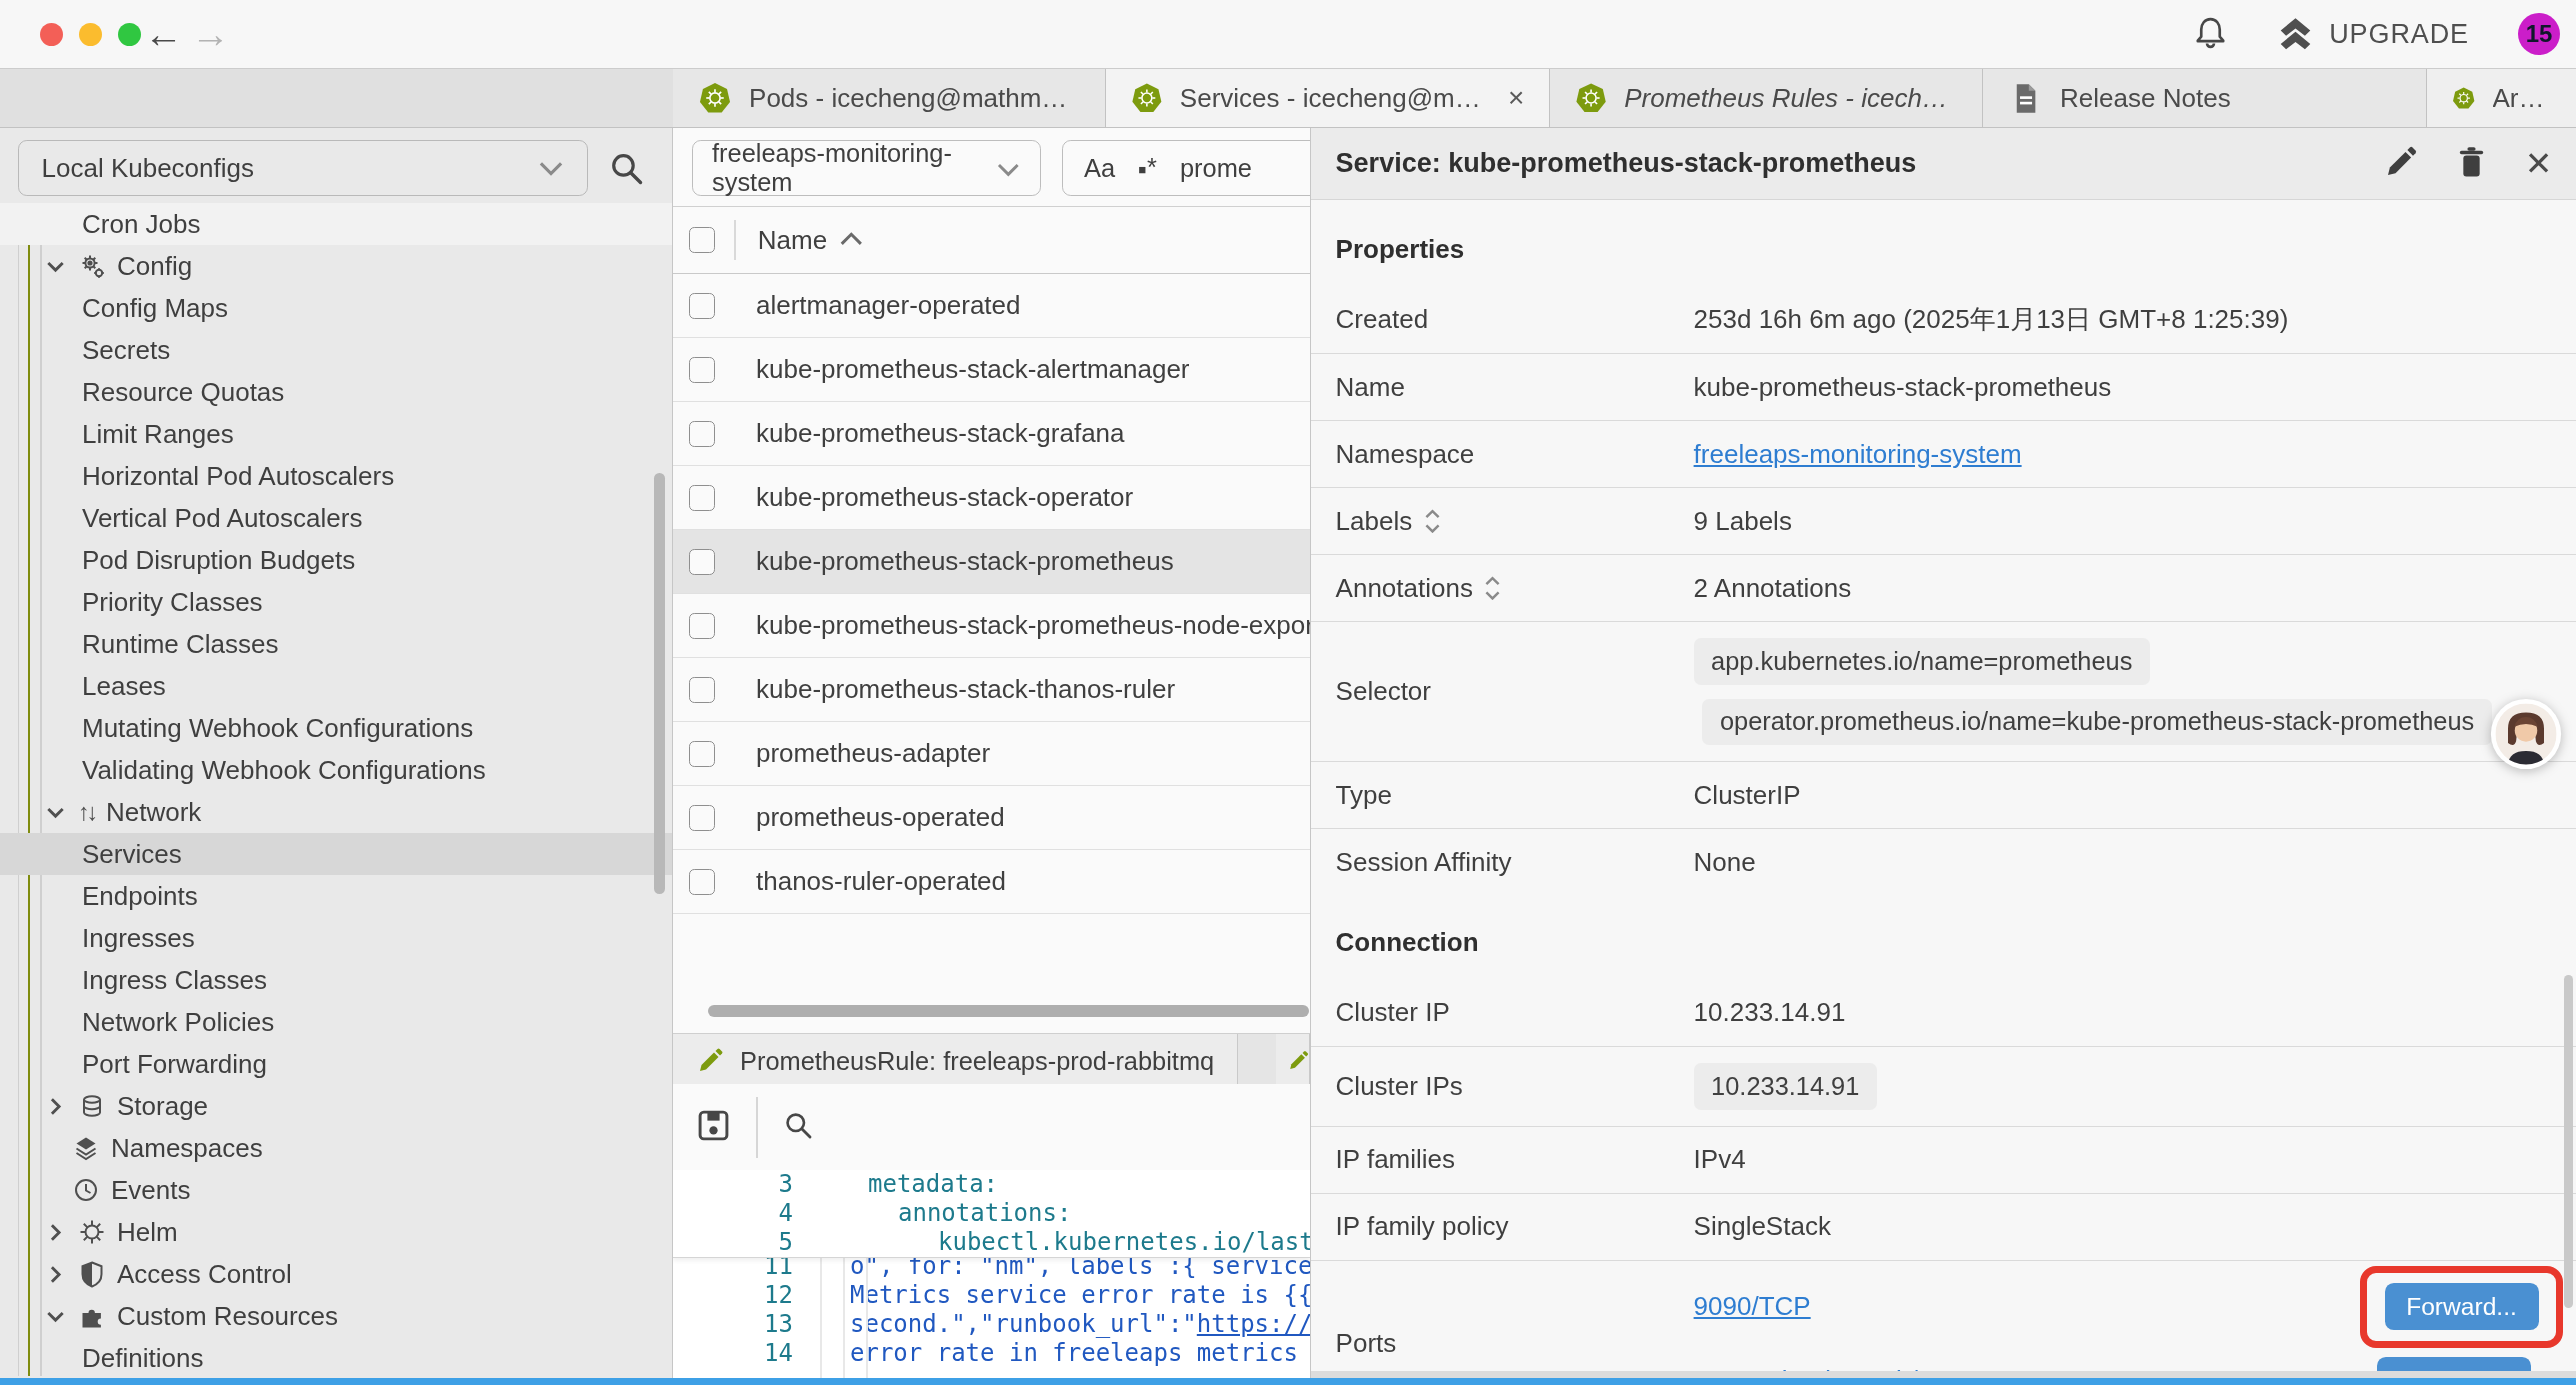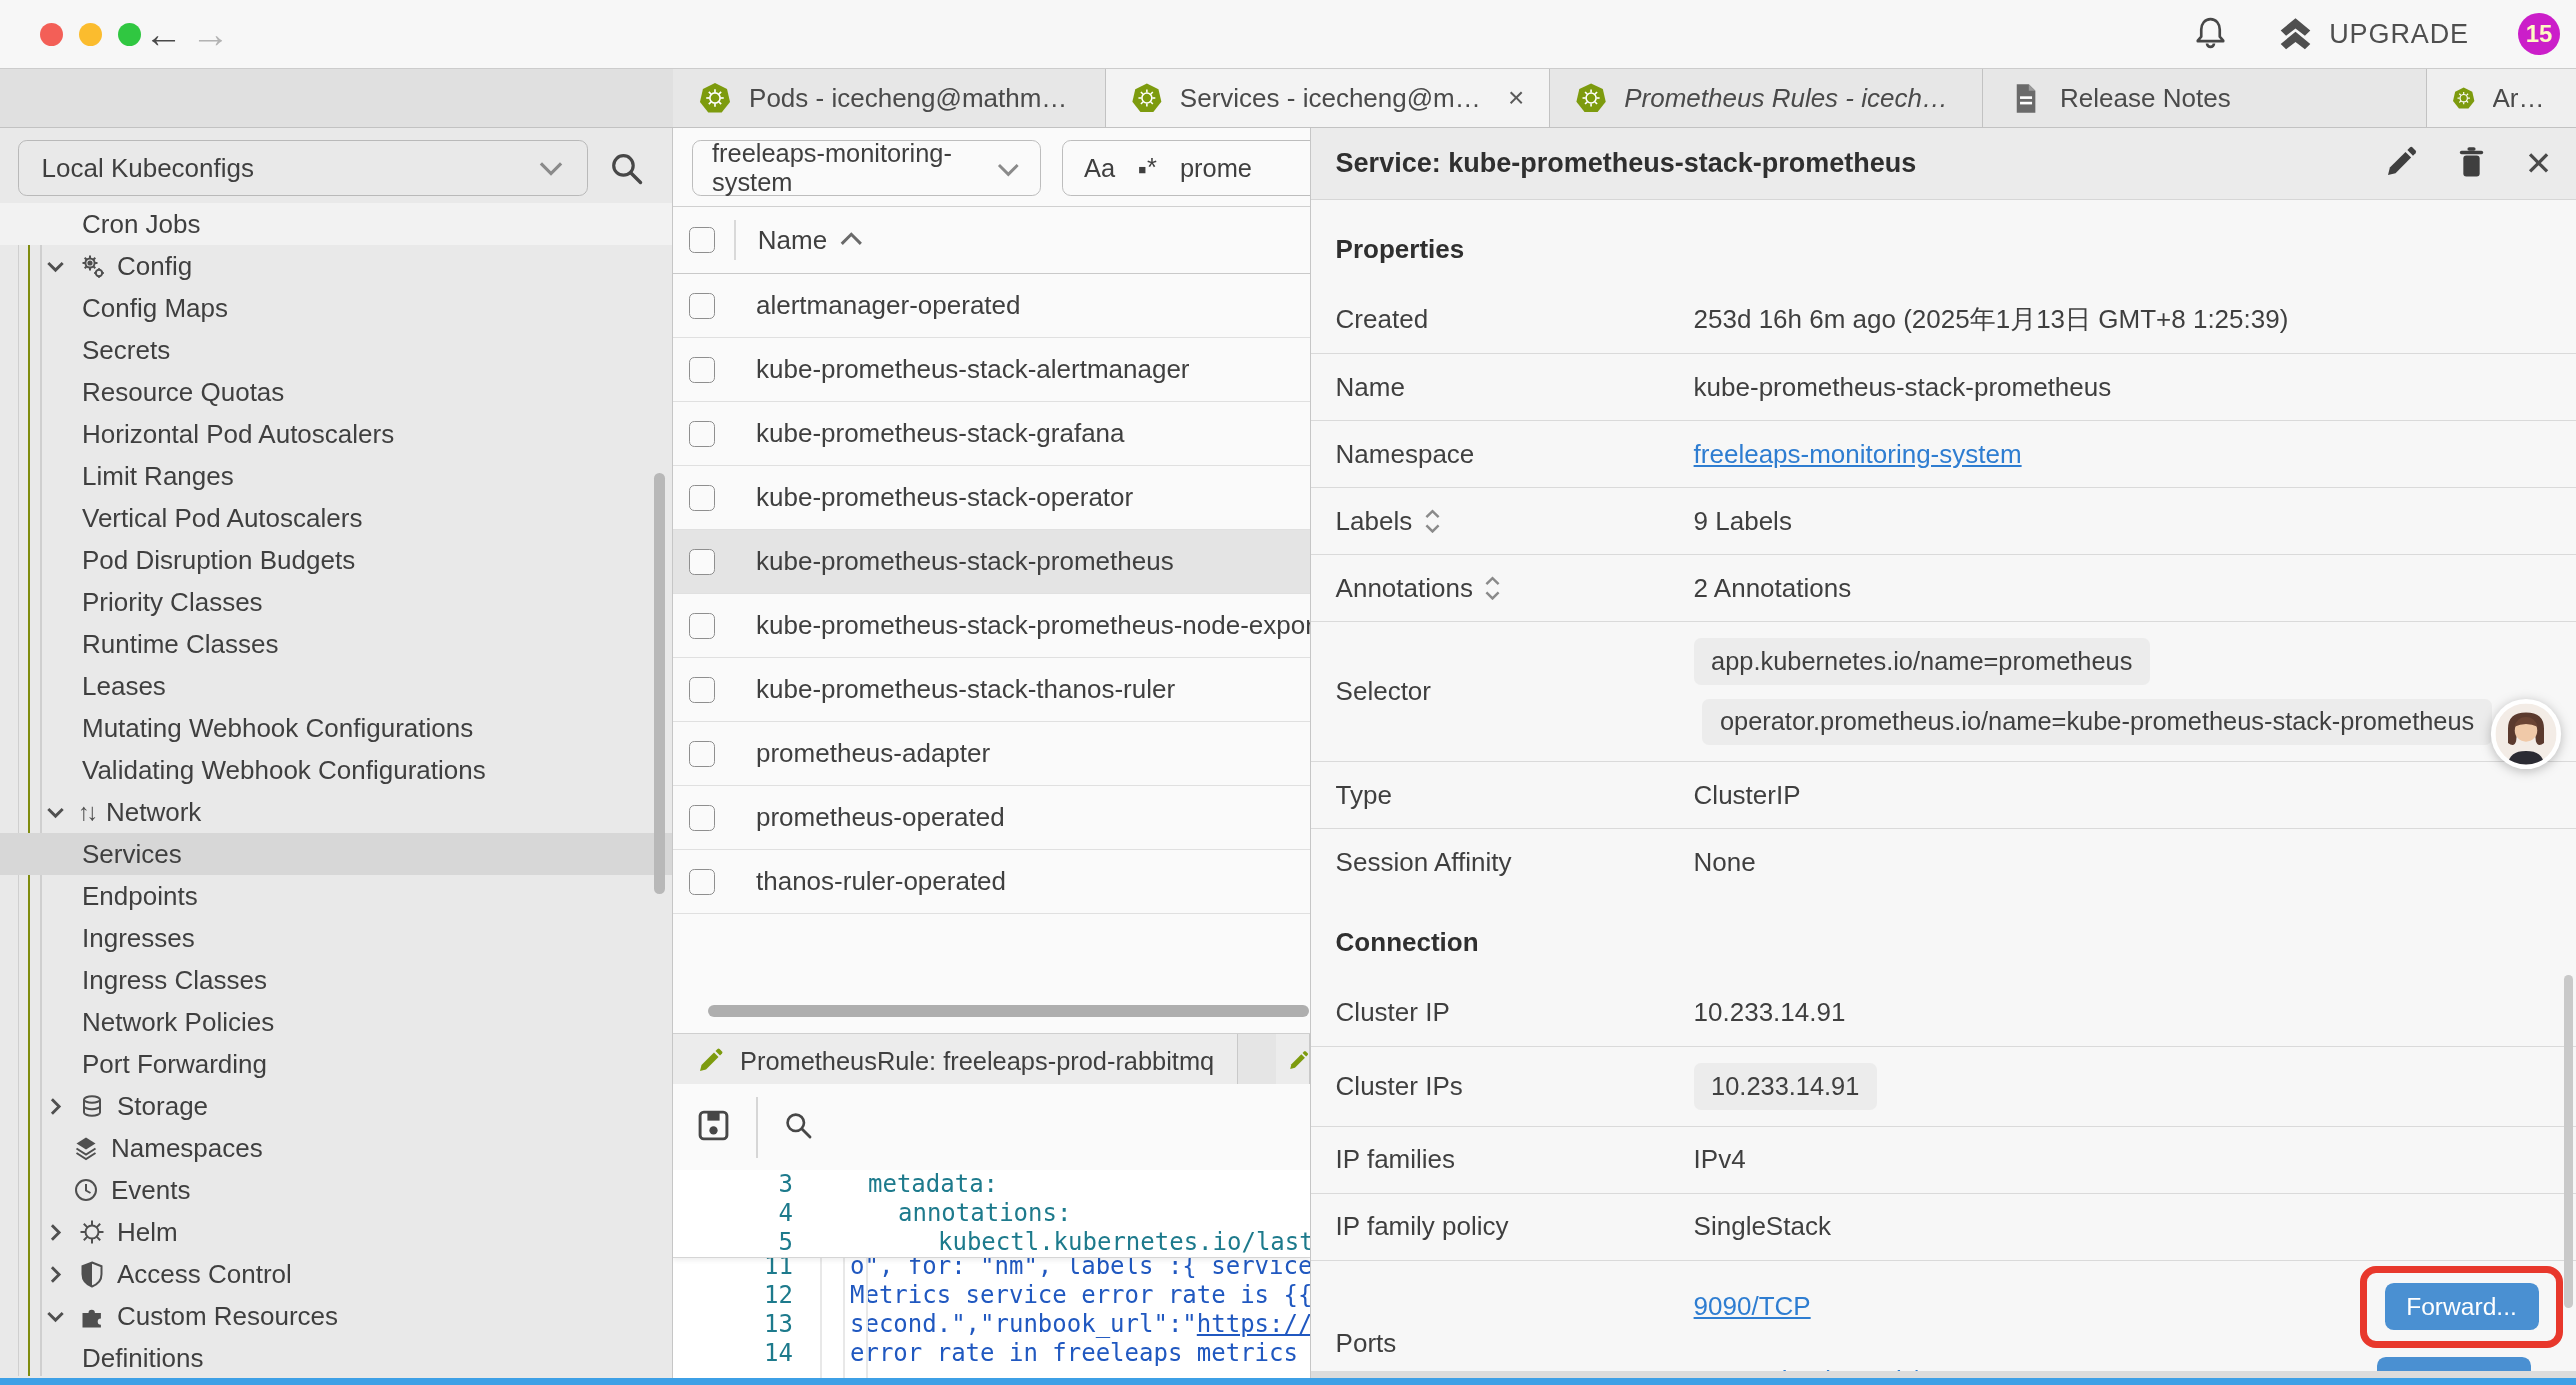--- a/index.html
+++ b/index.html
@@ -11,21 +11,21 @@
   .topbar { position:absolute; left:0; top:0; width:2576px; height:68px; background:#f7f7f7; }
   .traffic { position:absolute; left:40px; top:23px; display:flex; gap:16px; }
   .tl { width:23px; height:23px; border-radius:50%; }
   .tl.r { background:var(--traffic-red); } .tl.y { background:var(--traffic-yellow); } .tl.g { background:var(--traffic-green); }
   .navarrow { position:absolute; top:12.3px; font-size:39px; color:#4a4a4a; cursor:default; }
   .navarrow.fwd { color:#b3b3b3; }
   .topbar-right { position:absolute; right:0; top:0; height:68px; display:flex; align-items:center; }
   .bell { margin-right:47px; }
   .upgrade { display:flex; align-items:center; gap:14px; margin-right:49px; }
   .upgrade-label { font-size:27px; color:#4f4f4f; letter-spacing:0.9px; }
-  .badge { width:42px; height:42px; border-radius:50%; background:var(--badge-magenta); color:#fef9c3; font-size:24px; font-weight:bold; display:flex; align-items:center; justify-content:center; margin-right:16px; }
+  .badge { width:42px; height:42px; border-radius:50%; background:var(--badge-magenta); color:#0f172a; font-size:24px; font-weight:bold; display:flex; align-items:center; justify-content:center; margin-right:16px; }
 
   
   .tabrow { position:absolute; left:0; top:68px; width:2576px; height:60px; background:#e0e0e0; border-top:1.8px solid #cccccc; border-bottom:1.8px solid #c2c2c2; display:flex; }
   .navtab { width:269px; height:100%; background:#f6f6f6; border-right:1.8px solid #c6c6c6; display:flex; align-items:center; padding-left:23px; font-size:26px; color:#3a3a3a; }
   .tabs { display:flex; position:absolute; left:673px; top:0; height:100%; }
   .tab { height:100%; display:flex; align-items:center; gap:17.5px; padding:0 24.6px; border-right:1.8px solid #c2c2c2; background:#e7e7e7; overflow:hidden; white-space:nowrap; }
   .tab.active { background:#f3f3f3; }
   .tab.light { background:#efefef; }
   .tab-label { font-size:26px; color:#4a4a4a; overflow:hidden; text-overflow:ellipsis; }
   .tab-label.it { font-style:italic; }
@@ -270,24 +270,24 @@
         <div class="trow child   ">
           <span>Config Maps</span>
         </div>
         <div class="trow child   ">
           <span>Secrets</span>
         </div>
         <div class="trow child   ">
           <span>Resource Quotas</span>
         </div>
         <div class="trow child   ">
+          <span>Limit Ranges</span>
+        </div>
+        <div class="trow child   ">
           <span>Horizontal Pod Autoscalers</span>
-        </div>
-        <div class="trow child   ">
-          <span>Limit Ranges</span>
         </div>
         <div class="trow child   ">
           <span>Vertical Pod Autoscalers</span>
         </div>
         <div class="trow child   ">
           <span>Pod Disruption Budgets</span>
         </div>
         <div class="trow child   ">
           <span>Priority Classes</span>
         </div>

